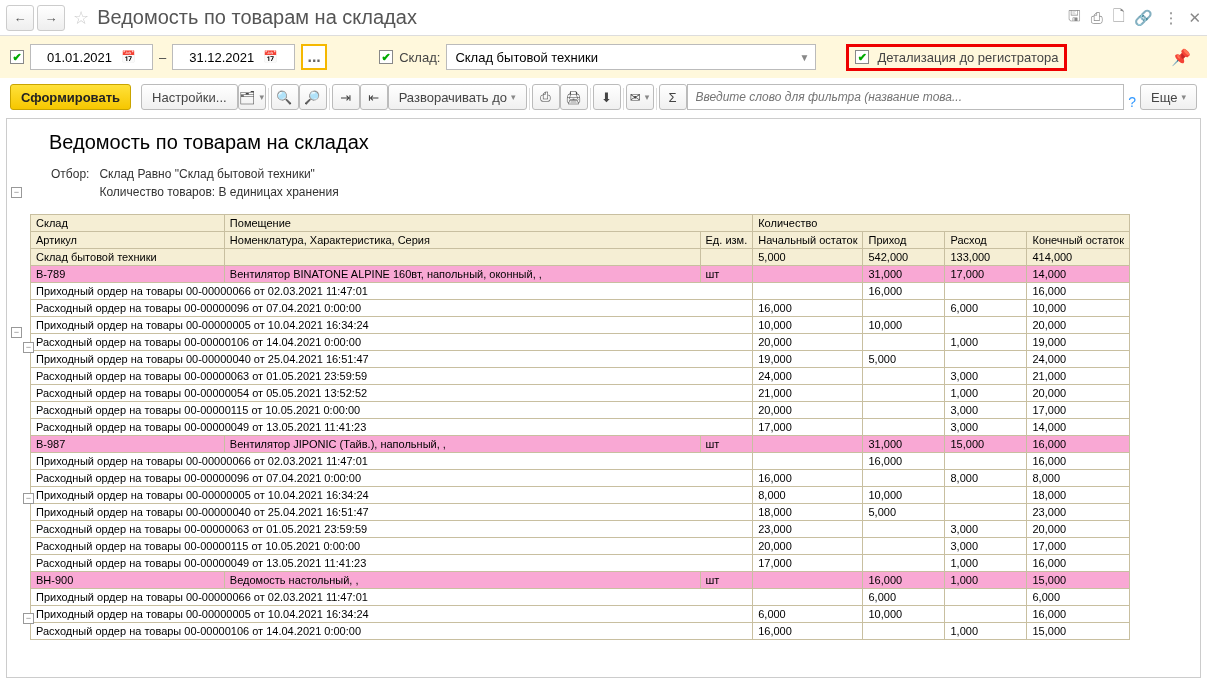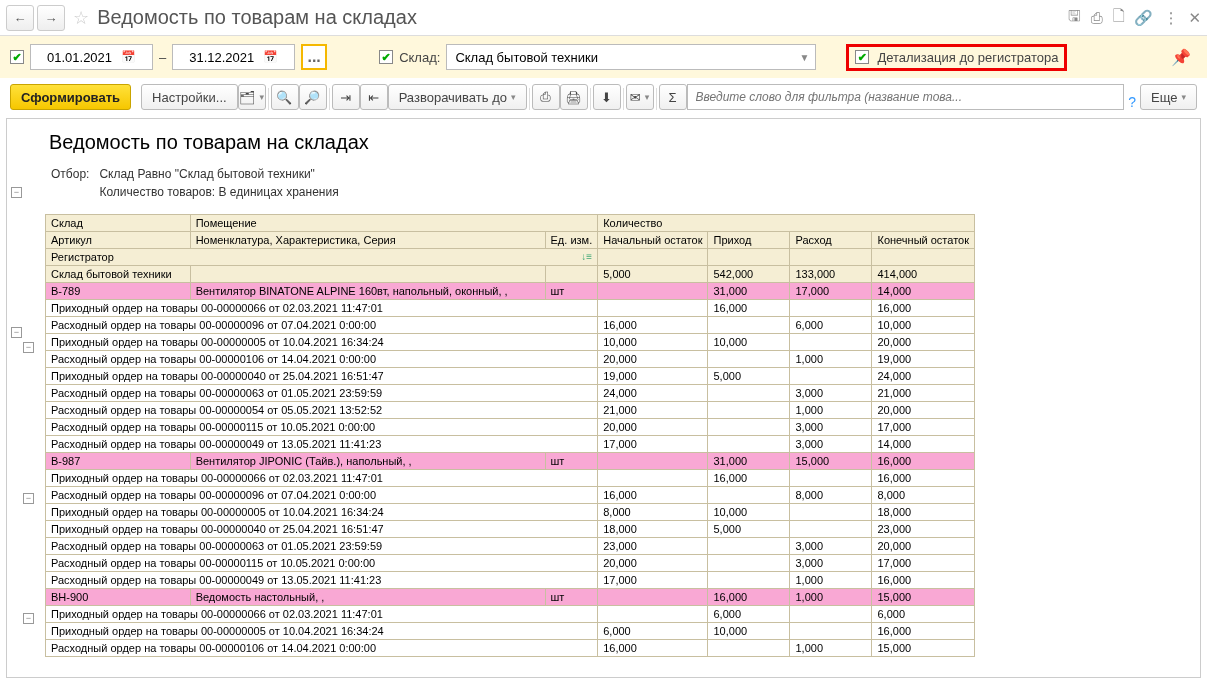--- a/index.html
+++ b/index.html
@@ -27,21 +27,21 @@
 .btn.yel{background:linear-gradient(#ffe13a,#f6c700);border-color:#c9a400;font-weight:bold;color:#222}
 .btn.icon{padding:0;width:28px}
 .btn .car{font-size:9px;margin-left:4px;color:#888}
 .tsep{width:1px;height:22px;background:#ddd;margin:0 2px}
 .finp{height:26px;border:1px solid #bbb;flex:1;padding:0 8px;font-size:12px;color:#aaa;font-style:italic;outline:none;min-width:200px}
 .report{border:1px solid #ccc;margin:4px 6px 6px;height:560px;overflow:auto;position:relative}
 .rpad{padding:12px 12px 4px 42px}
 .rtitle{font-size:20px}
 .rparams{font-size:12px;margin-top:10px;color:#333}
 .rparams td{padding:1px 8px 1px 0;vertical-align:top}
-table.grid{border-collapse:collapse;font-size:11px;margin-left:38px;margin-top:8px;width:930px}
+table.grid{border-collapse:collapse;font-size:11px;margin-left:23px;margin-top:8px;width:1100px}
 table.grid th,table.grid td{border:1px solid #c8bfa0;padding:2px 5px;text-align:left;white-space:nowrap}
 table.grid th{background:#f5eed4;font-weight:normal}
 th.n,td.n{text-align:right}
 tr.g1 td{background:#f5eed4}
 tr.g2 td{background:#f9a8d4}
 td.ind2{padding-left:32px}
 .treecol{position:absolute;left:0;top:0;width:42px;font-size:11px;color:#888}
 .tbtn{position:absolute;width:11px;height:11px;border:1px solid #999;background:#fff;display:flex;align-items:center;justify-content:center;font-size:9px;line-height:1;cursor:pointer}
 .sorticon{color:#4a7;font-size:10px;float:right}
 .qmark{color:#39f;font-size:14px;padding:0 4px;cursor:pointer}
@@ -159,27 +159,20 @@
       </tr>
       <tr>
         <th colspan="2">Артикул</th>
         <th>Номенклатура, Характеристика, Серия</th>
         <th style="width:34px">Ед. изм.</th>
         <th class="n" style="width:82px">Начальный остаток</th>
         <th class="n" style="width:82px">Приход</th>
         <th class="n" style="width:82px">Расход</th>
         <th class="n" style="width:82px">Конечный остаток</th>
       </tr>
-      <tr>
-        <th colspan="4"><span>Регистратор</span><span class="sorticon">↓≡</span></th>
-        <th></th>
-          <th></th>
-          <th></th>
-          <th></th>
-      </tr>
     </thead>
     <tbody id="tbody">
         <tr class="g1">
           <td colspan="2">Склад бытовой техники</td>
           <td></td>
           <td></td>
           <td class="n">5,000</td>
           <td class="n">542,000</td>
           <td class="n">133,000</td>
           <td class="n">414,000</td>

